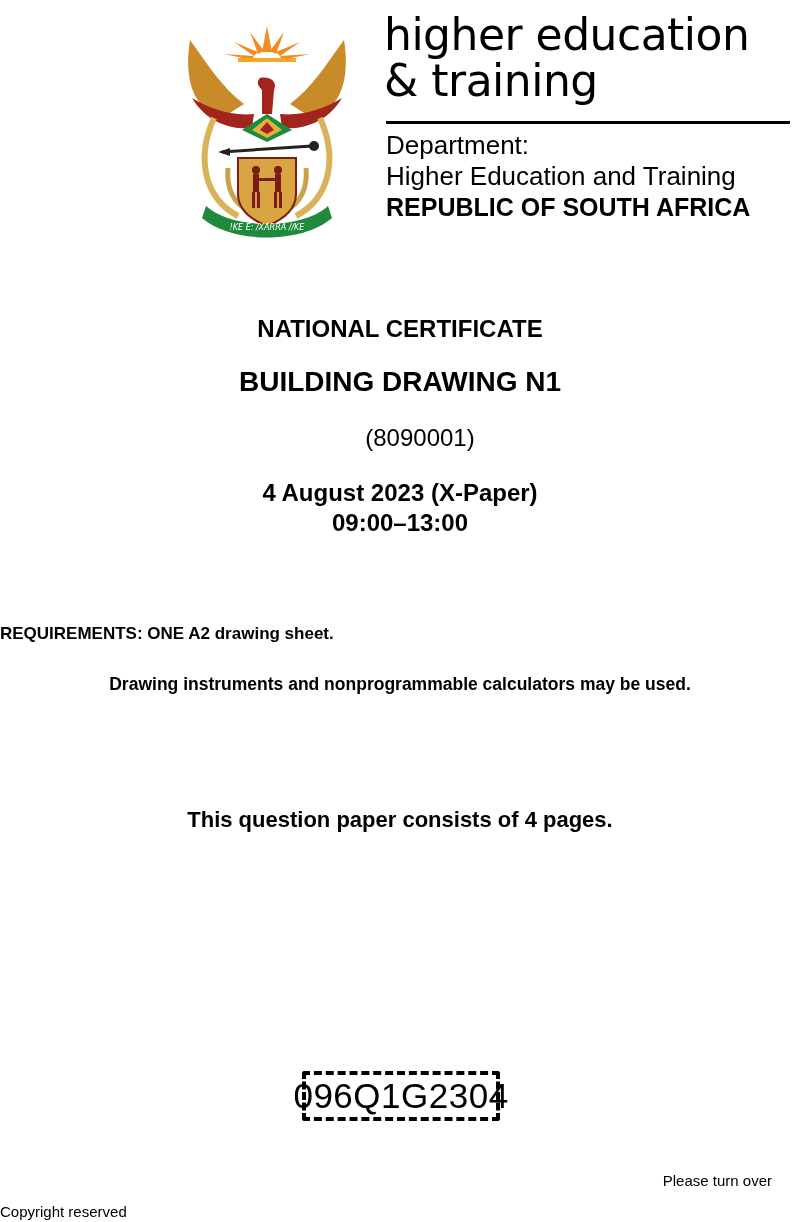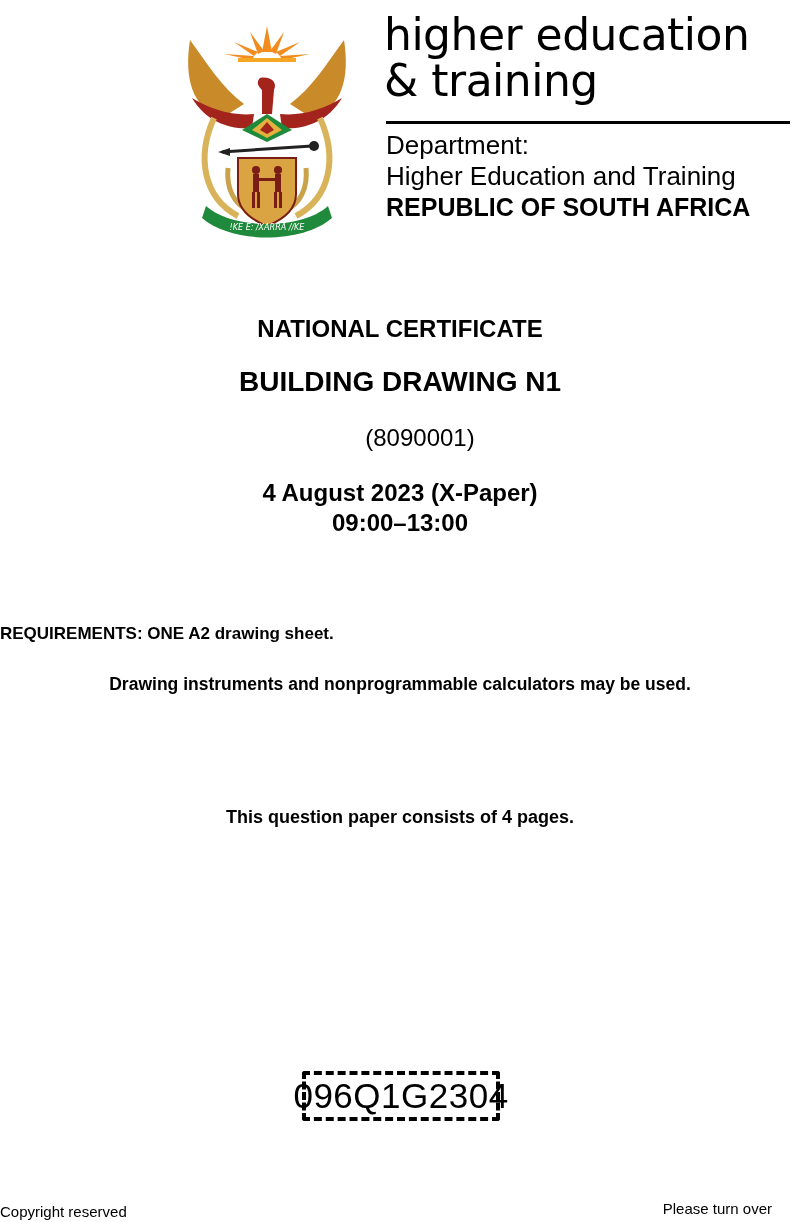--- a/index.html
+++ b/index.html
@@ -86,21 +86,21 @@
       white-space: nowrap;
       margin-top: 20px;
     }
     .t-instr {
       top: 674px;
       font-size: 17.5px;
       font-weight: bold;
     }
     .t-pages {
       top: 807px;
-      font-size: 18px;
+      font-size: 22px;
       font-weight: bold;
     }
     .paper-code-box {
       left: 302px;
       top: 1071px;
       width: 190px;
       height: 42px;
       border: 4px dashed #000;
       border-radius: 3px;
       display: flex;
@@ -110,21 +110,21 @@
       letter-spacing: 0.5px;
       box-sizing: content-box;
     }
     .footer-left {
       left: 0;
       top: 1203px;
       font-size: 15px;
     }
     .footer-right {
       right: 28px;
-      top: 1200px;
+      top: 1172px;
       font-size: 15px;
     }
   </style>
 </head>
 <body>
 
 <div id="coat-of-arms" class="abs">
   <svg width="170" height="225" viewBox="0 0 170 225">
 
     <g fill="#f28c1e">

